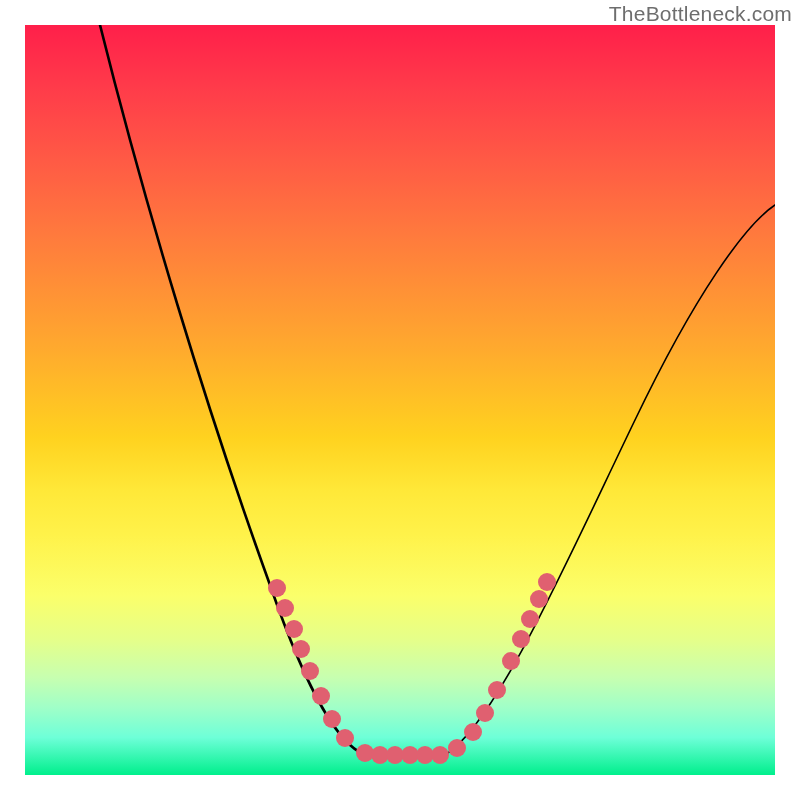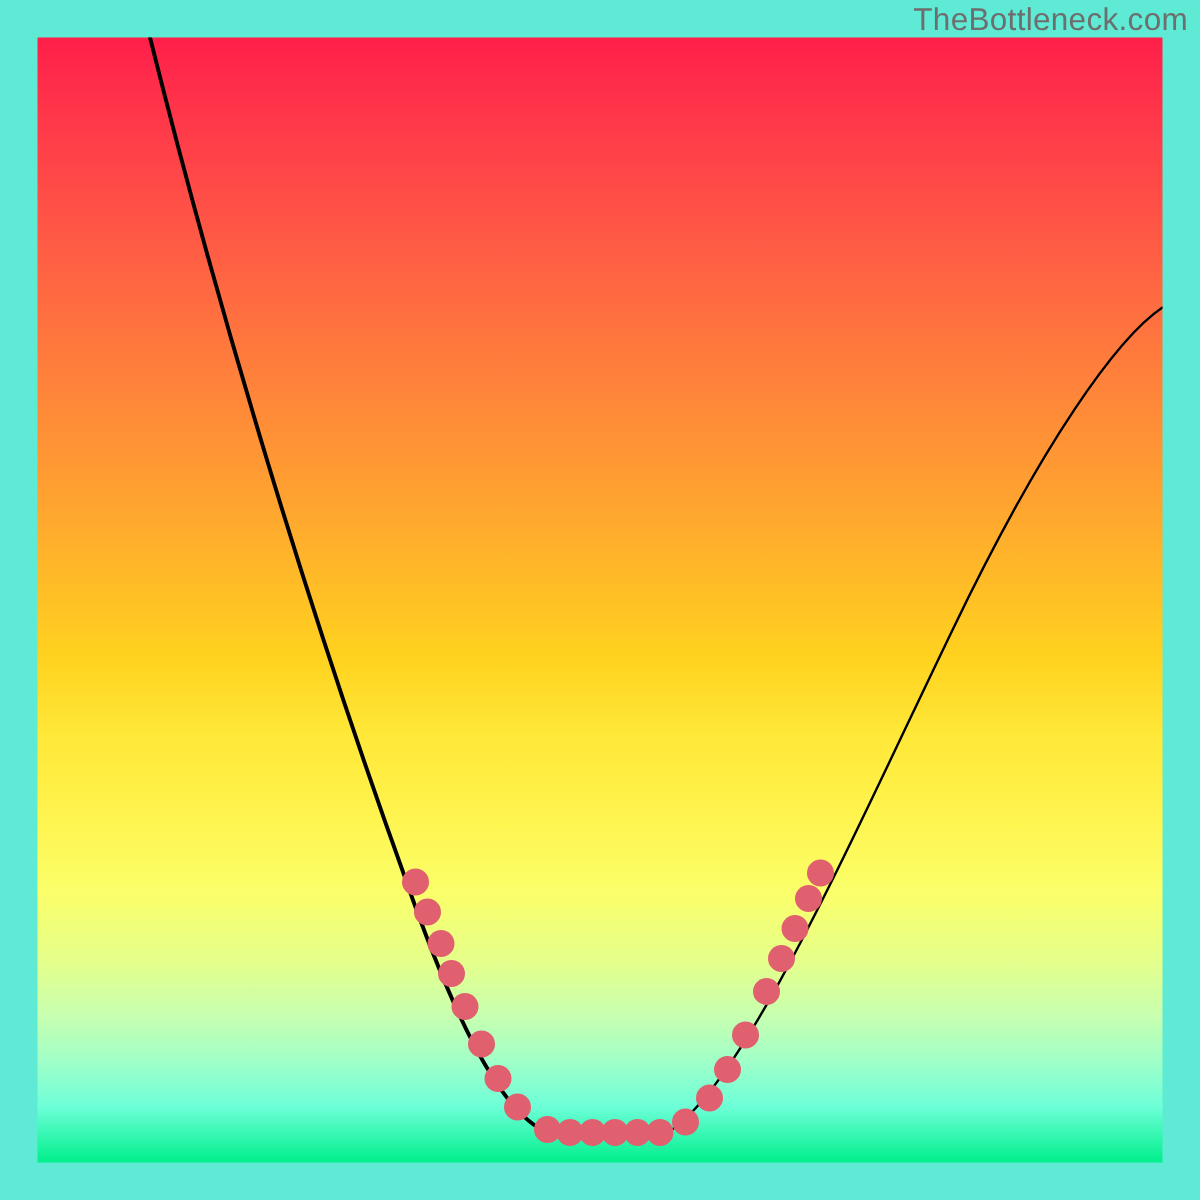--- a/index.html
+++ b/index.html
@@ -8,21 +8,21 @@
     width: 800px;
     height: 800px;
     overflow: hidden;
     background: #000;
     font-family: Arial, Helvetica, sans-serif;
   }
   .stage {
     position: relative;
     width: 800px;
     height: 800px;
-    background: #5eead4;
+    background: #ffffff;
   }
   .plot-area {
     position: absolute;
     left: 25px;
     top: 25px;
     width: 750px;
     height: 750px;
     
     background: linear-gradient(
       to bottom,

